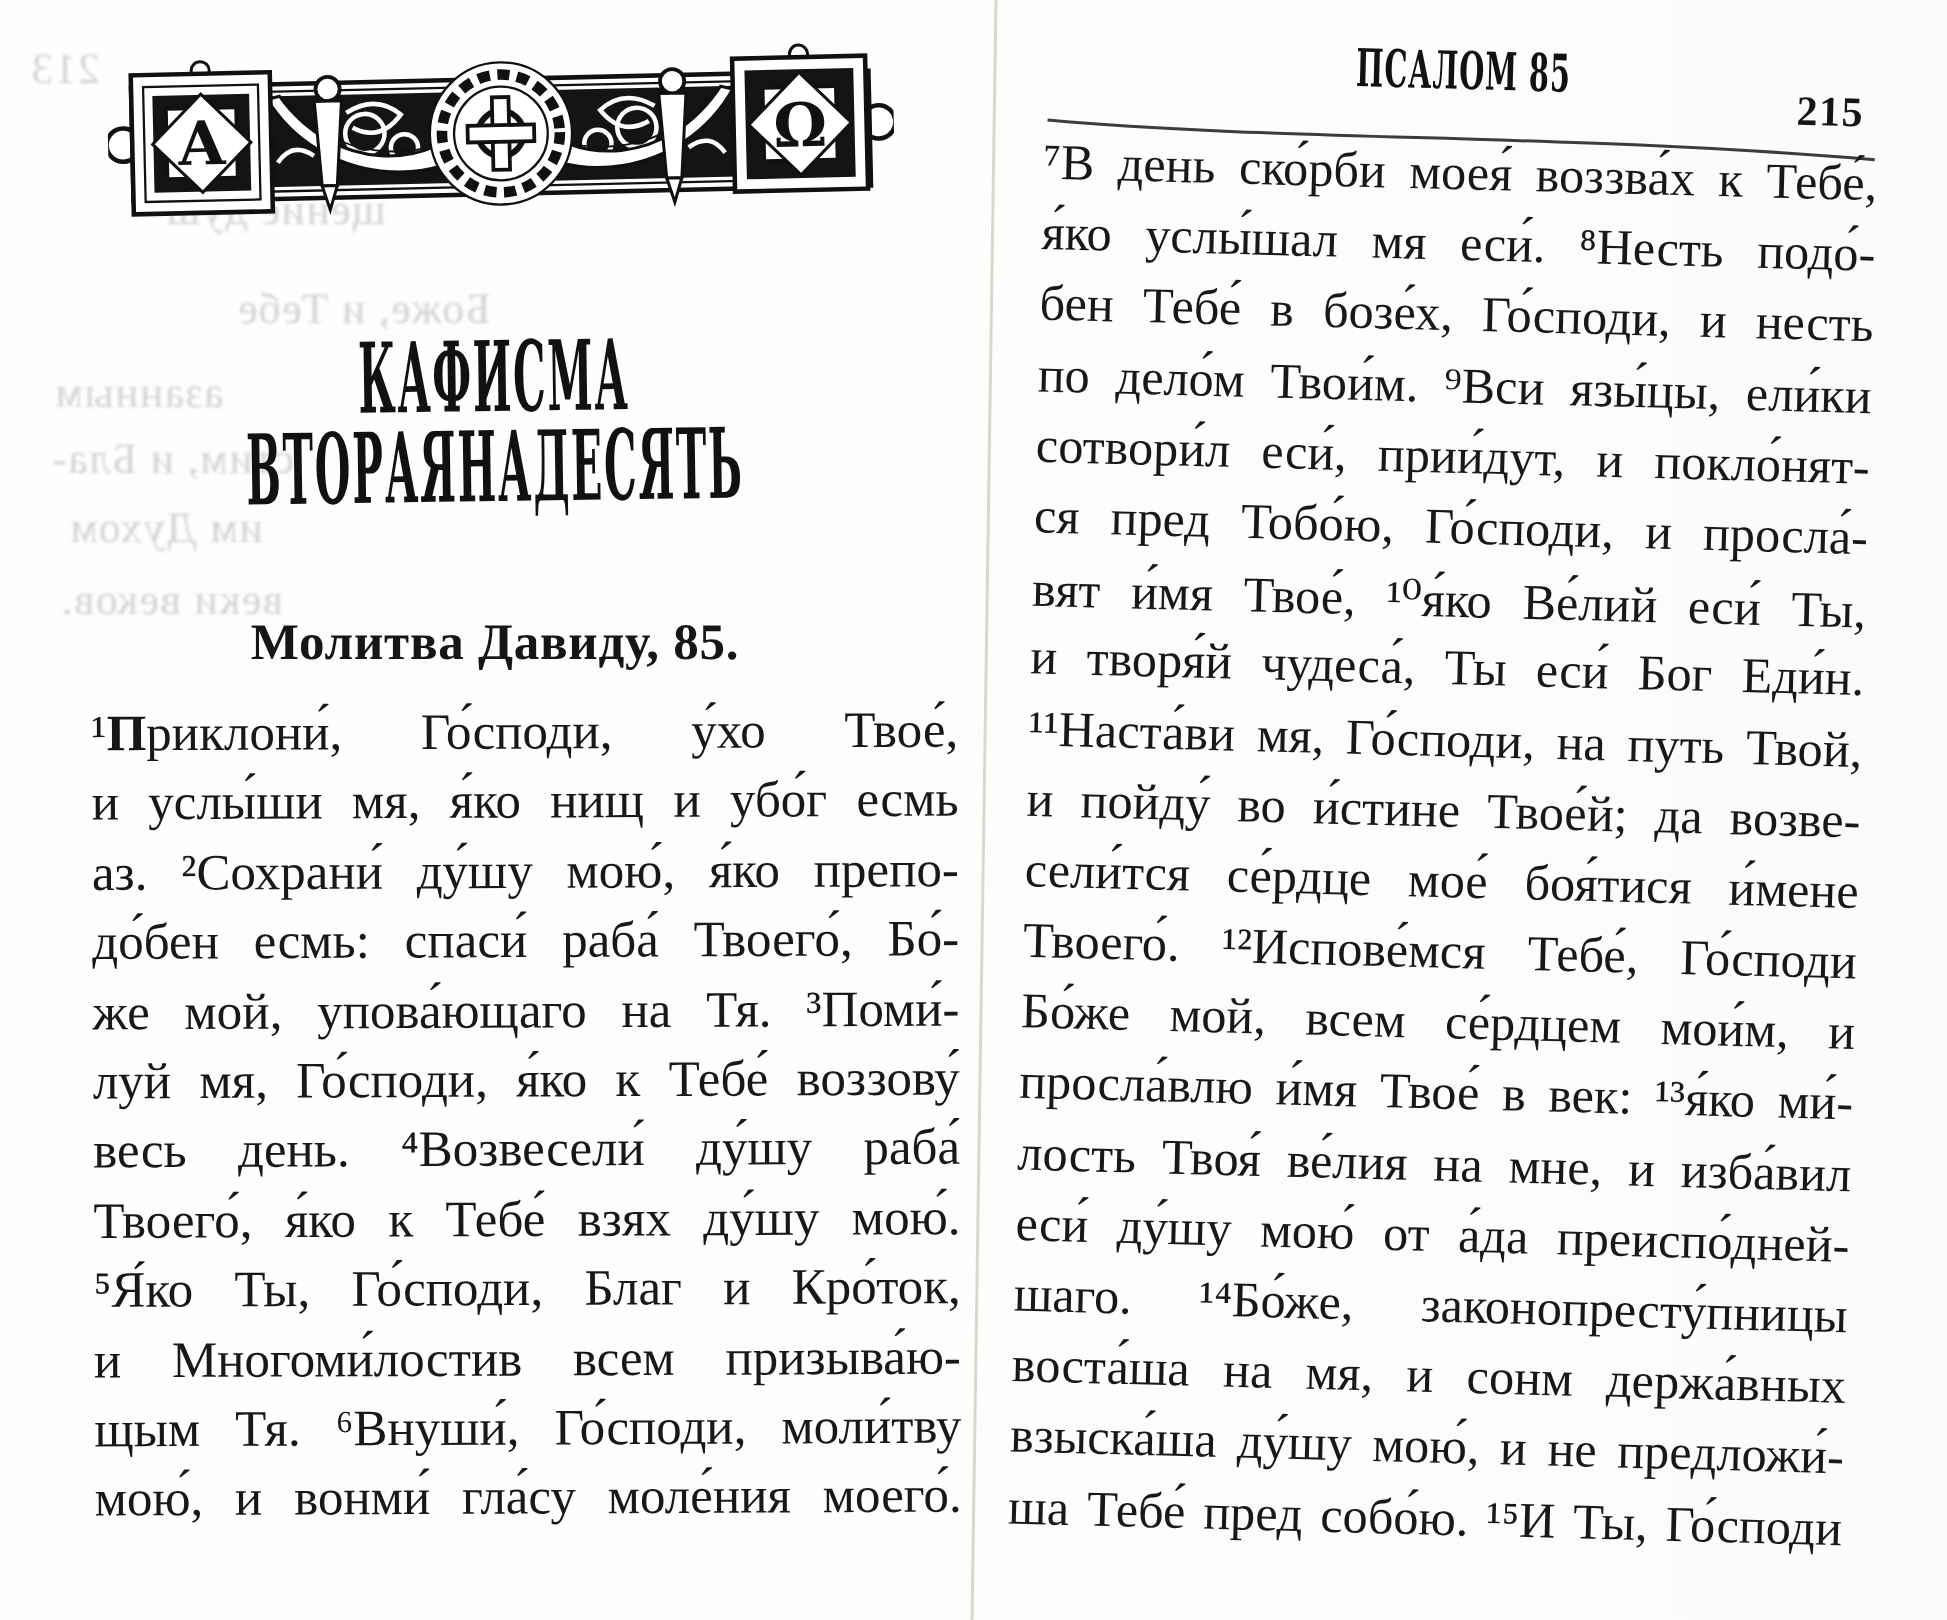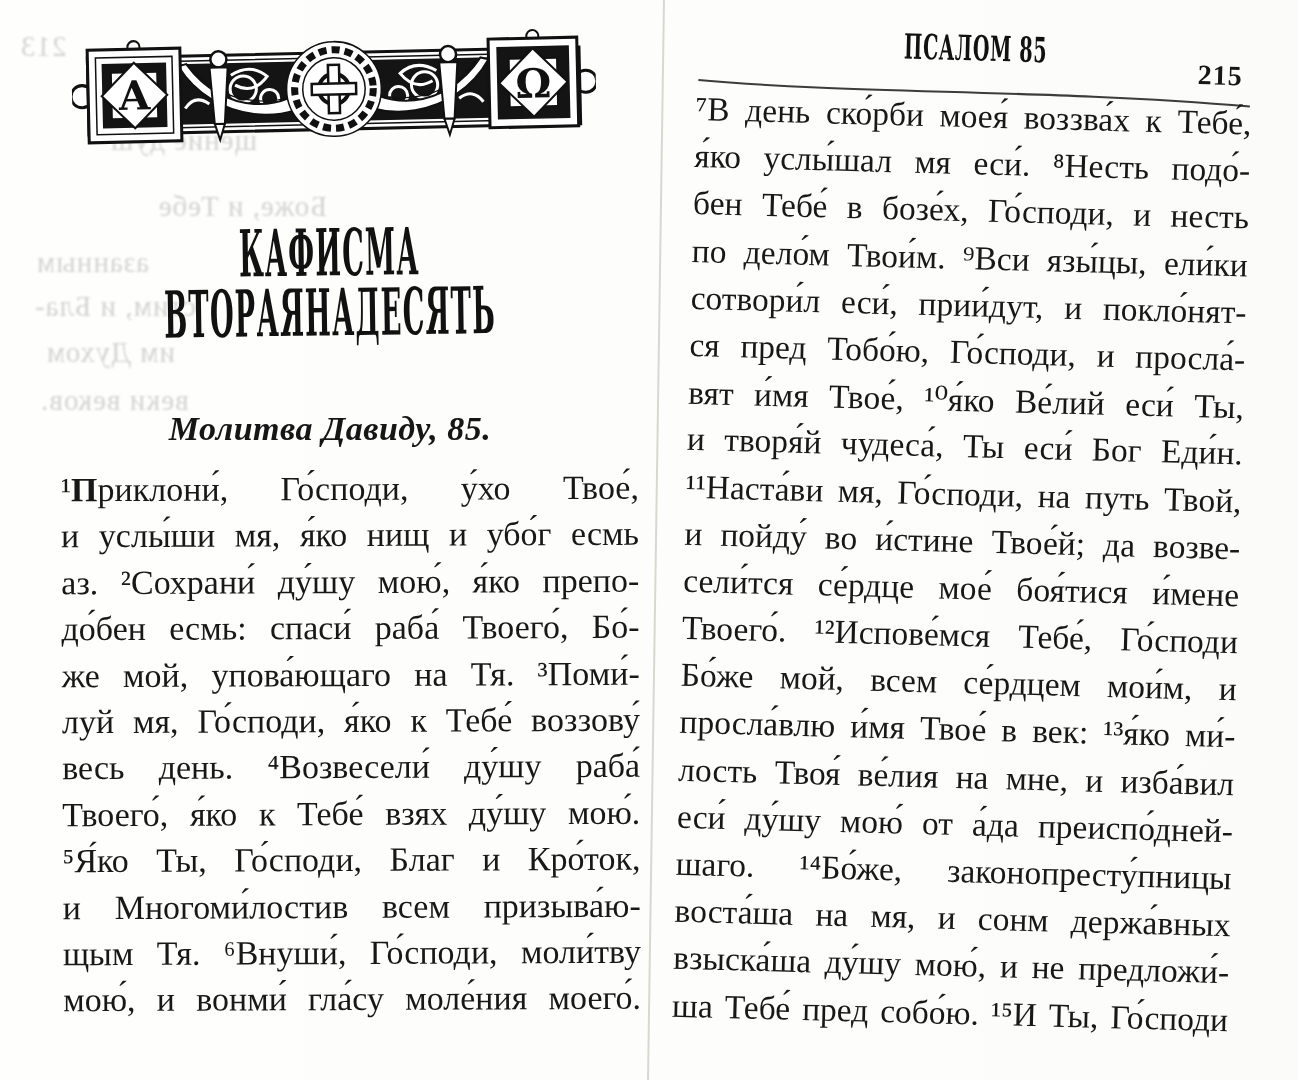--- a/index.html
+++ b/index.html
@@ -15,21 +15,21 @@
 
   
   .kathisma{position:absolute;top:238px;left:0;width:660px;text-align:center;transform:rotate(-0.8deg);}
   .kathisma .tl{height:60px;}
   .vyaz{display:inline-block;font-family:"DejaVu Serif","Liberation Serif",serif;font-weight:700;
         line-height:1;white-space:nowrap;color:#111;}
   .vyaz-big{font-size:47px;transform:scale(.58,1.38);transform-origin:center bottom;letter-spacing:2px;}
   .vyaz-head{font-size:31px;transform:scale(.62,1.12);transform-origin:center top;letter-spacing:1px;}
 
   .subtitle{position:absolute;top:410px;left:0;width:660px;text-align:center;
-            font-size:34px;font-weight:700;font-style:italic;letter-spacing:.5px;}
+            font-size:34px;font-weight:700;letter-spacing:.5px;}
 
   
   .tcol{position:absolute;}
   .body-left{left:62px;top:470px;width:578px;font-size:34px;transform:rotate(-0.25deg);}
   .body-left .tline{height:46.4px;}
   .right-rot{position:absolute;left:38px;top:18px;width:556px;transform:rotate(1.5deg);transform-origin:0 0;}
   .body-right{left:0;top:72px;width:556px;font-size:33.5px;}
   .body-right .tline{height:47.2px;}
   .tline{text-align:justify;text-align-last:justify;white-space:normal;overflow:visible;color:#181818;}
   .tline b{font-weight:700;}

